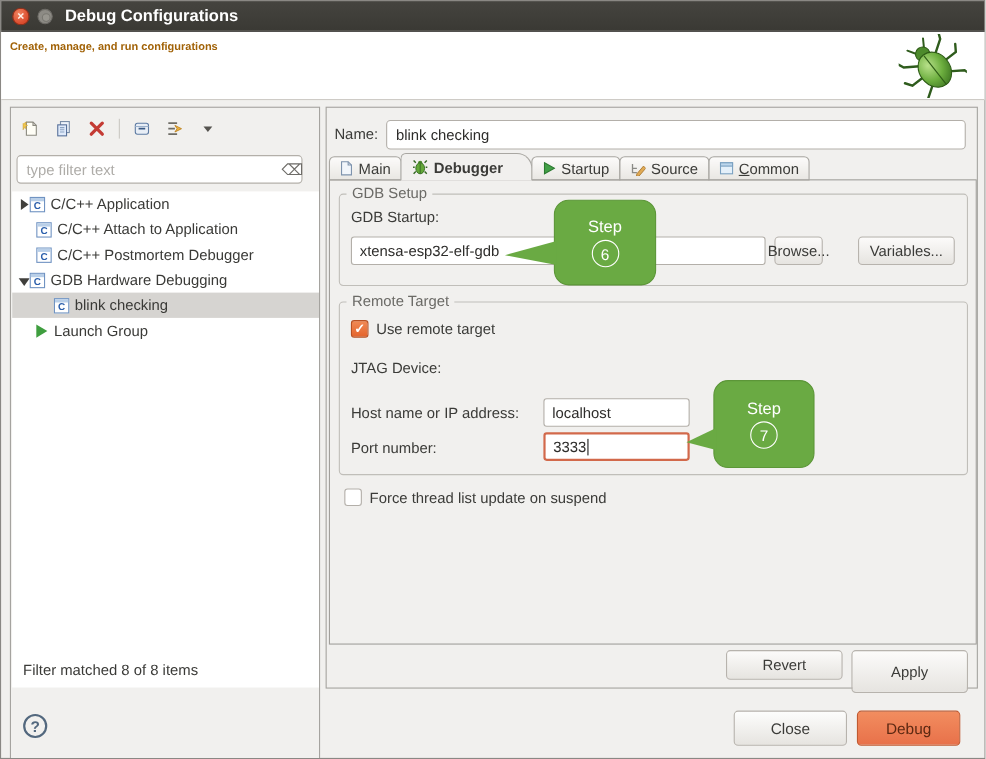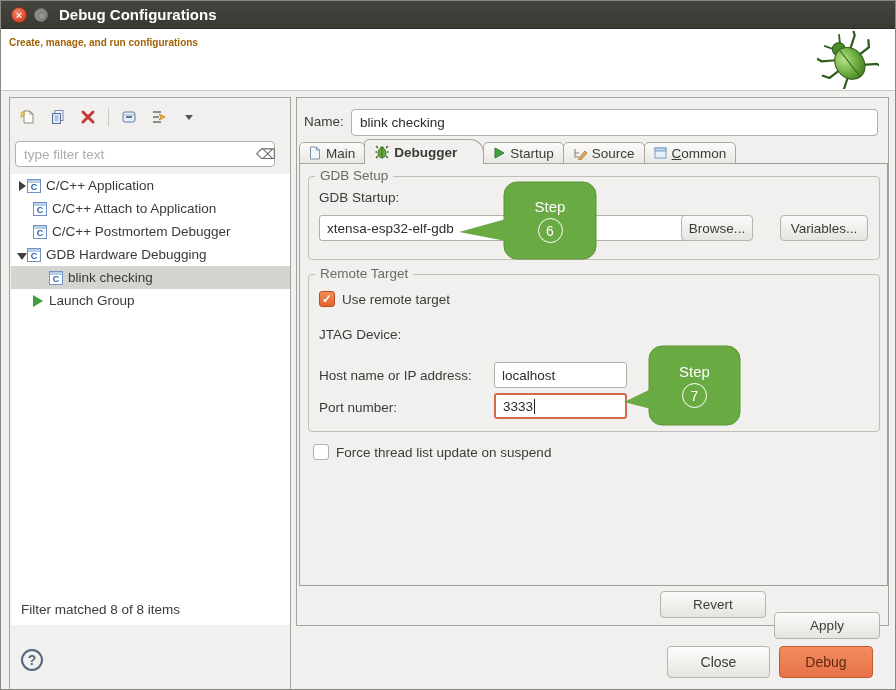--- a/index.html
+++ b/index.html
@@ -269,21 +269,21 @@
         <span class="u-first">Common</span>
       </div>
     </div>
 
     <div class="tab-content">
 
       <div id="fs-gdb" class="fieldset">
         <span class="legend">GDB Setup</span>
         <div class="fld-label" style="left:10px; top:13px;">GDB Startup:</div>
         <input class="text-input" style="left: 10px; top: 38px; width: 377px;" value="xtensa-esp32-elf-gdb">
-        <div class="btn" style="left:372px; top:38px; width:72px;">Browse...</div>
+        <div class="btn" style="left:395px; top:38px; width:44px;">Browse...</div>
         <div class="btn" style="left:471px; top:38px; width:88px;">Variables...</div>
       </div>
 
       <div id="fs-remote" class="fieldset">
         <span class="legend">Remote Target</span>
 
         <div class="checkbox checked" style="left:10px; top:16px;">✓</div>
         <div class="fld-label" style="left:33px; top:17px;">Use remote target</div>
 
         <div class="fld-label" style="left:10px; top:52px;">JTAG Device:</div>
@@ -296,21 +296,21 @@
           <span>3333</span>
             <span class="caret-bar"></span>
         </div>
       </div>
 
       <div class="checkbox unchecked" style="left:13px; top:280px;"></div>
       <div class="fld-label" style="left:36px; top:281px;">Force thread list update on suspend</div>
     </div>
 
     <div class="btn" style="left:363px; top:493px; width:106px; height:27px;">Revert</div>
-    <div class="btn" style="left:477px; top:514px; width:106px; height:27px;">Apply</div>
+    <div class="btn" style="left:477px; top:493px; width:106px; height:39px;">Apply</div>
   </div>
 
   <div class="callout" style="left:455px; top:180px; width:142px; height:80px;">
     <svg width="142" height="80" viewBox="0 0 142 80">
       <rect x="48" y="1" width="92" height="77" rx="13" fill="#6aaa43" stroke="#5c9638"></rect>
       <polygon points="50,38 3,51 50,60" fill="#6aaa43"></polygon>
     </svg>
     <div class="co-body" style="left:48px; top:1px; width:92px; height:77px;">
       <span class="co-title">Step</span>
       <span class="co-num">6</span>

